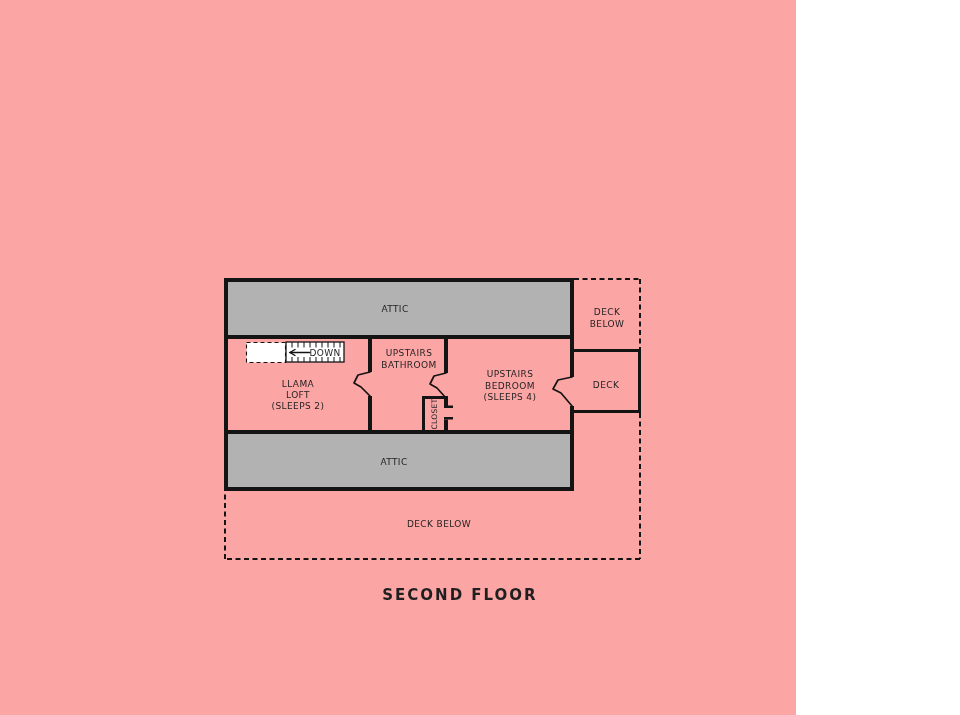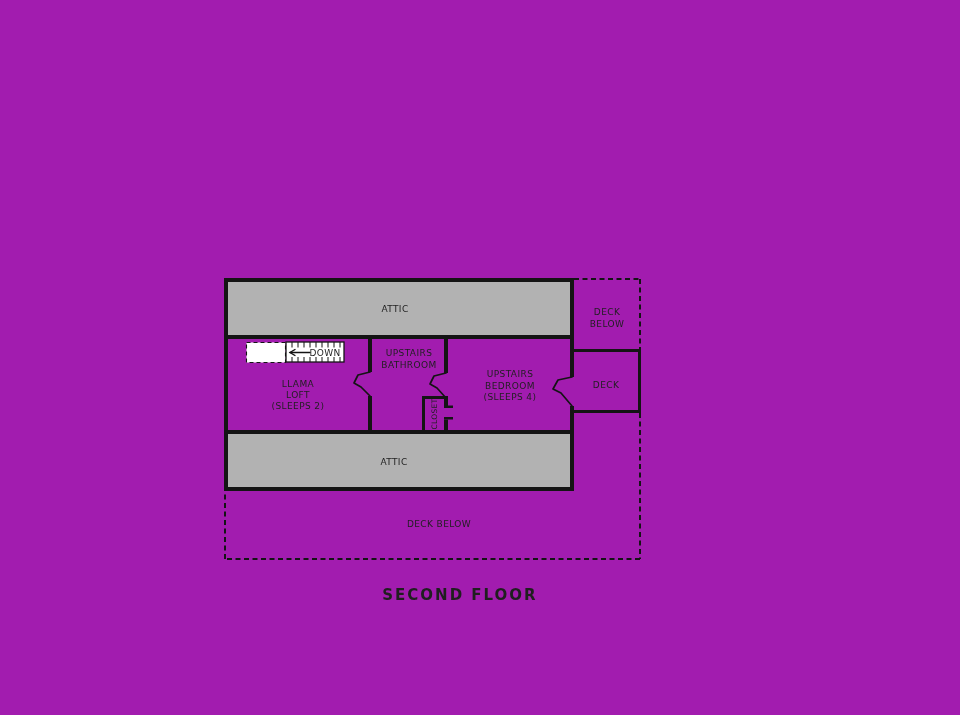--- a/index.html
+++ b/index.html
@@ -1,16 +1,16 @@
 <!DOCTYPE html>
 <html><head>
 <meta charset="utf-8">
 <style>
   html,body{margin:0;padding:0;background:#ffffff;}
-  .page{position:relative;width:960px;height:715px;background:#a21caf;overflow:hidden;}
+  .page{position:relative;width:796px;height:715px;background:#fca5a5;overflow:hidden;}
   svg{display:block;}
   .wall{fill:#141414;}
   .dash{stroke:#141414;stroke-width:2;stroke-dasharray:5 3.5;fill:none;}
   .stairbox{stroke:#141414;stroke-width:1.3;fill:#ffffff;}
   .stairbox-dashed{stroke:#141414;stroke-width:1.1;stroke-dasharray:4 3;fill:#ffffff;}
   .tread{stroke:#141414;stroke-width:1;fill:none;}
   .thin-line{stroke:#141414;stroke-width:1.4;fill:none;stroke-linecap:round;}
   .door{stroke:#141414;stroke-width:1.7;fill:none;stroke-linejoin:round;stroke-linecap:round;}
   .halo{fill:#ffffff;}
   text{font-family:"DejaVu Sans","Liberation Sans",sans-serif;fill:#1f1f1f;}

